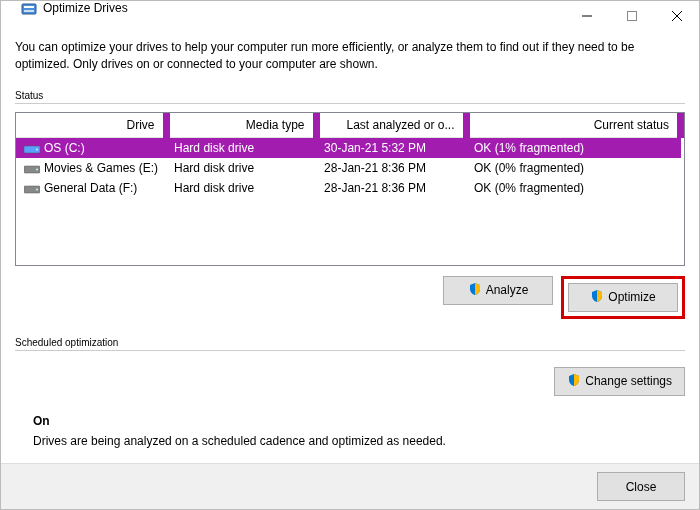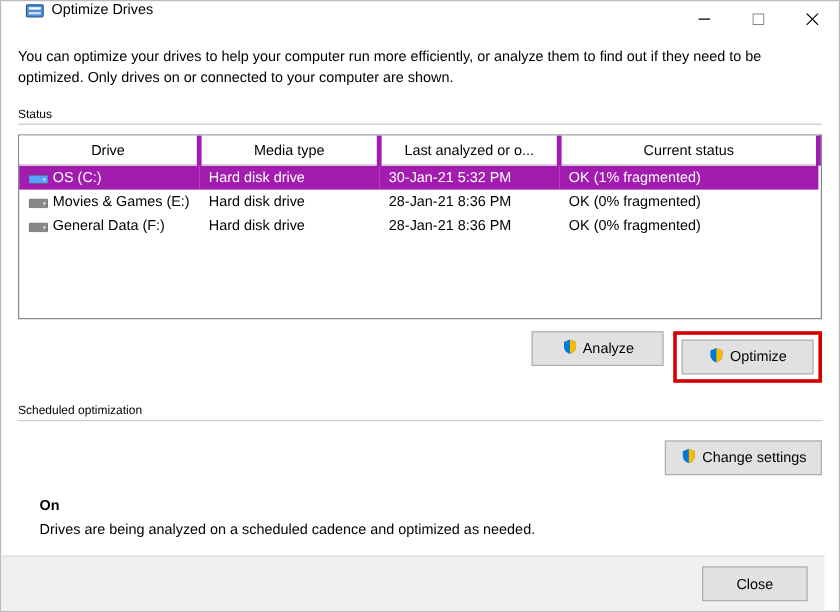--- a/index.html
+++ b/index.html
@@ -8,32 +8,32 @@
   .titlebar .app-icon { width: 16px; height: 16px; margin-right: 6px; }
   .titlebar .title { font-size: 12px; flex: 1; }
   .win-controls { display: flex; }
   .win-btn { width: 45px; height: 30px; display: flex; align-items: center; justify-content: center; font-size: 10px; color: #333; }
   .content { padding: 8px 14px 0 14px; }
   .desc { font-size: 12px; line-height: 1.45; color: #000; margin-bottom: 16px; }
   .section-label { font-size: 10px; color: #000; margin-bottom: 2px; }
   .sep-line { height: 1px; background: #ccc; margin: 2px 0 8px 0; }
   .drive-table-wrap { border: 1px solid #828790; height: 154px; background: #fff; }
   table.drive-table { width: 100%; border-collapse: collapse; font-size: 12px; }
-  table.drive-table th { text-align: center; font-weight: normal; padding: 5px 8px; border-right: 4px solid #a21caf; border-bottom: 1px solid #e1e1e1; background: #fff; }
+  table.drive-table th { text-align: right; font-weight: normal; padding: 5px 8px; border-right: 7px solid #a21caf; border-bottom: 1px solid #e1e1e1; background: #fff; }
   table.drive-table td { padding: 3px 8px; white-space: nowrap; }
   tr.selected td { background: #a21caf; color: #fff; }
   .drive-ico { display: inline-block; width: 16px; height: 12px; vertical-align: middle; margin-right: 4px; }
   .button-row { display: flex; justify-content: flex-end; gap: 8px; margin-top: 10px; }
   .win-button { min-width: 110px; height: 29px; border: 1px solid #adadad; background: #e1e1e1; font-size: 12px; display: inline-flex; align-items: center; justify-content: center; gap: 4px; padding: 0 12px; cursor: default; }
   .highlight-box { border: 3px solid #d40000; padding: 4px; display: inline-flex; }
   .sched-section { margin-top: 18px; }
   .sched-body { padding: 8px 0 0 18px; display: flex; align-items: flex-start; }
   .sched-text { flex: 1; font-size: 12px; line-height: 1.7; }
   .sched-text .on { font-weight: 600; margin-top: 44px; }
-  .footer { position: absolute; bottom: 0; left: 0; right: 12px; height: 46px; background: #f0f0f0; border-top: 1px solid #ddd; display: flex; justify-content: flex-end; align-items: center; padding: 0 14px; }
+  .footer { position: absolute; bottom: 0; left: 0; right: 0; height: 46px; background: #f0f0f0; border-top: 1px solid #ddd; display: flex; justify-content: flex-end; align-items: center; padding: 0 14px; }
 </style>
 </head>
 <body>
 
 <div class="titlebar">
   <span class="app-icon">
     <svg width="16" height="16" viewBox="0 0 16 16">
       <rect x="1" y="3" width="14" height="10" rx="1" fill="#4a90d9" stroke="#2b5797"></rect>
       <rect x="3" y="5" width="10" height="2" fill="#fff"></rect>
       <rect x="3" y="9" width="10" height="2" fill="#cde"></rect>

